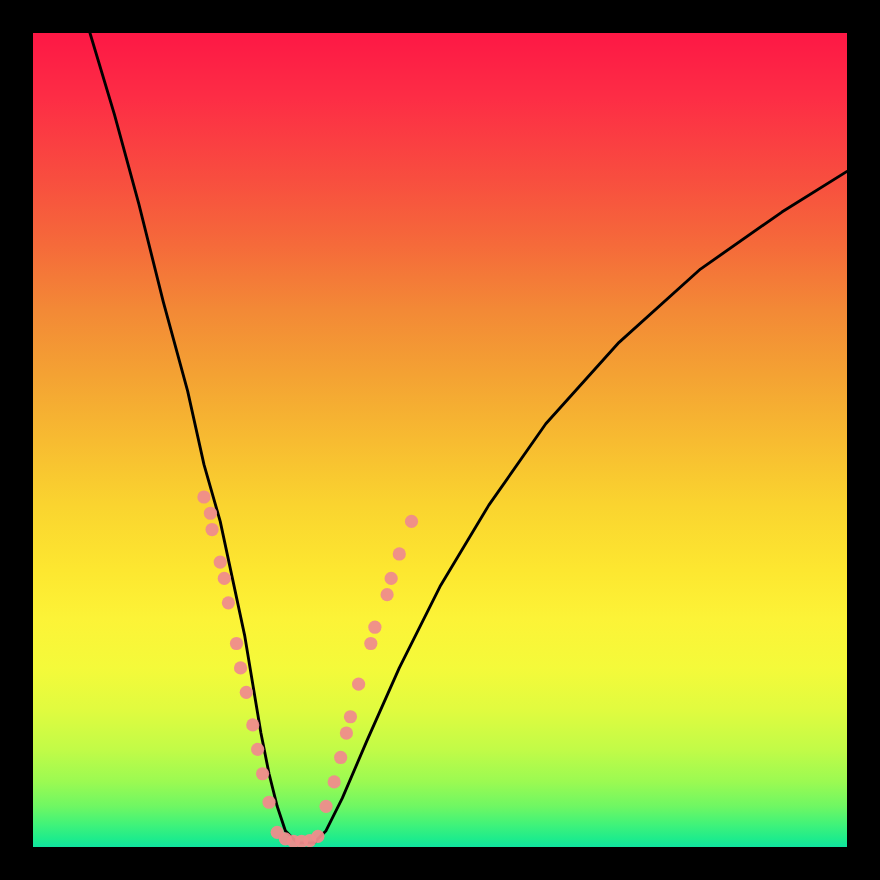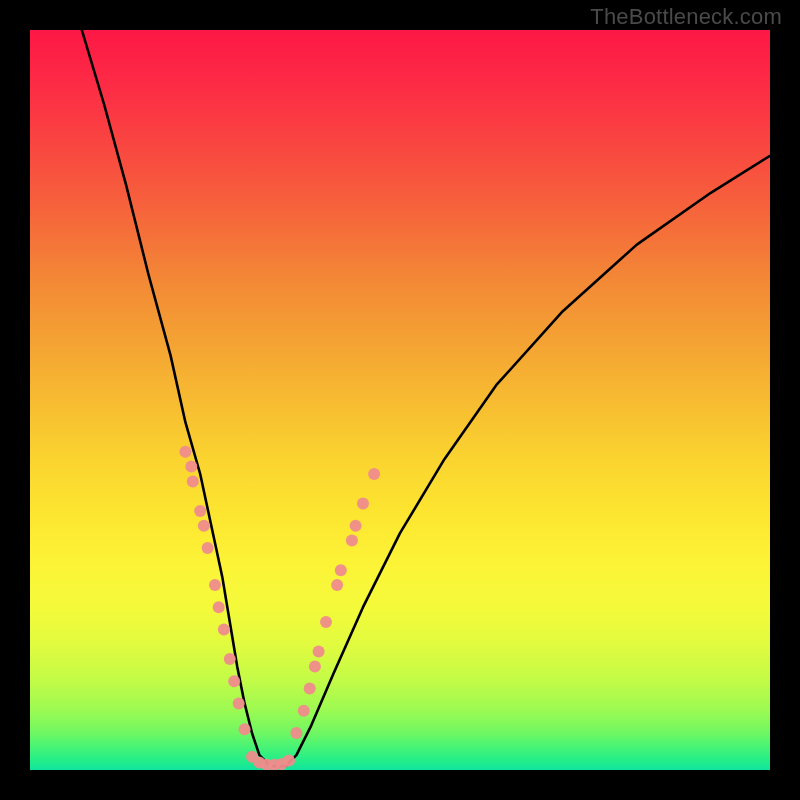--- a/index.html
+++ b/index.html
@@ -63,21 +63,20 @@
   }
   svg.curve {
     position: absolute;
     inset: 0;
   }
 </style>
 </head>
 <body>
 
 <div class="outer">
-  <div class="watermark">TheBottleneck.com</div>
 
   <div class="plot">
     <div class="gradient"></div>
     <svg class="curve" viewBox="0 0 740 740" preserveAspectRatio="none">
       <g id="curve-path">
           <path d="M51.8 0.0 L74.0 74.0 L96.2 155.4 L118.4 244.2 L140.6 325.6 L155.4 392.2 L170.2 444.0 L181.3 495.8 L192.4 547.6 L199.8 592.0 L207.2 636.4 L214.6 673.4 L222.0 703.0 L229.4 725.2 L240.5 736.3 L255.3 736.3 L266.4 725.2 L281.2 695.6 L303.4 643.8 L333.0 577.2 L370.0 503.2 L414.4 429.2 L466.2 355.2 L532.8 281.2 L606.8 214.6 L680.8 162.8 L740.0 125.8 " fill="none" stroke="#000000" stroke-width="2.6" stroke-linecap="round" stroke-linejoin="round"></path>
         </g>
       <g id="scatter-points">
           <circle cx="155.4" cy="421.8" r="6" fill="#ef8c8c" fill-opacity="0.95"></circle>
           <circle cx="161.3" cy="436.6" r="6" fill="#ef8c8c" fill-opacity="0.95"></circle>

